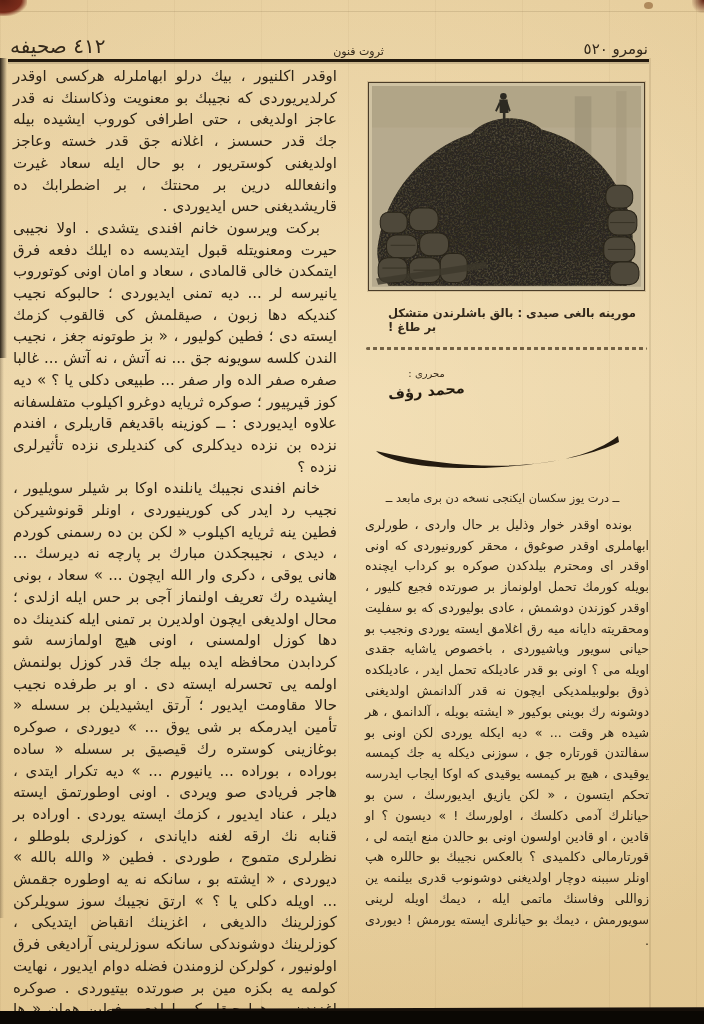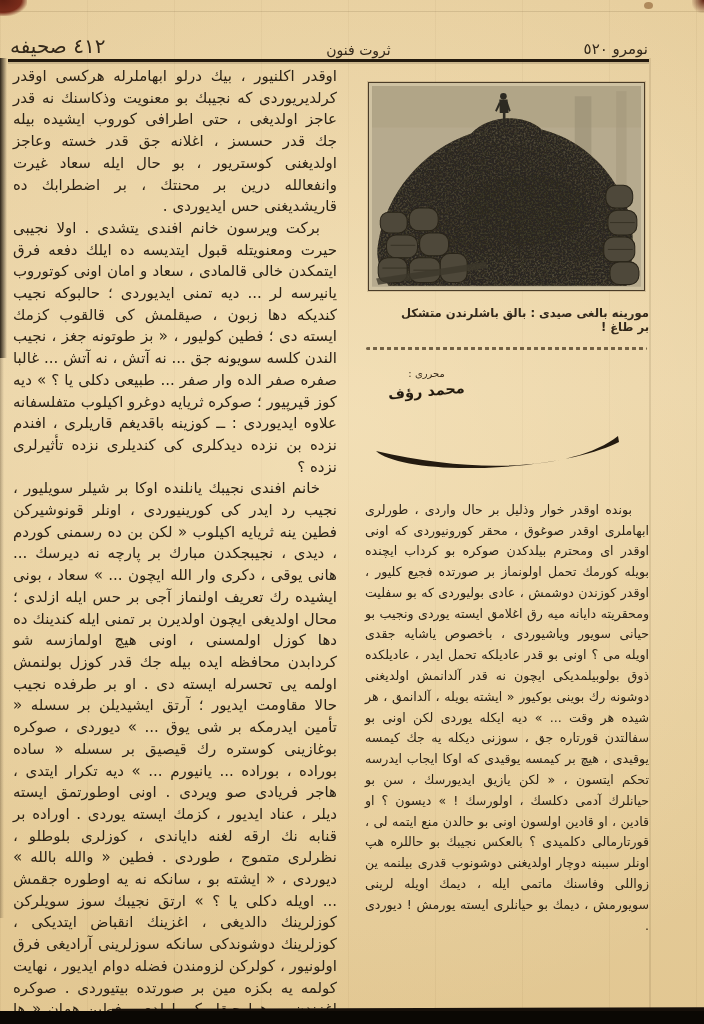--- a/index.html
+++ b/index.html
@@ -31,38 +31,38 @@
   .top-crease{position:absolute;left:0;top:11px;width:704px;height:1px;background:rgba(60,40,12,.12);}
   .bottom-band{position:absolute;left:0;bottom:0;width:704px;height:13px;background:#0b0804;}
   .bottom-band2{position:absolute;left:112px;bottom:11px;width:592px;height:5px;background:#17100a;
     transform:rotate(-.15deg);}
 
   
   header{position:absolute;top:36px;left:10px;width:638px;height:22px;
     display:flex;flex-direction:row;justify-content:space-between;align-items:flex-end;direction:rtl;}
   .hdr{font-size:13px;color:#33281a;white-space:nowrap;}
   .hdr.pagenum{font-size:20px;font-weight:normal;letter-spacing:1px;}
-  .hdr.journal{font-size:14px;transform:translateX(14px);}
+  .hdr.journal{font-size:11px;transform:translateX(14px);}
   .hdr.issue{font-size:15px;font-weight:normal;}
   .header-rule{position:absolute;top:59px;left:8px;width:641px;height:3px;background:#241a0e;
     box-shadow:0 2px 0 rgba(36,26,14,.15);}
 
   
   .col{direction:rtl;text-align:justify;}
   .col-left{position:absolute;left:13px;top:66px;width:324px;height:892px;
     font-size:15px;line-height:21.7px;color:#2e2416;}
   .col-right{position:absolute;left:356px;top:82px;width:293px;}
   .body-par{margin:0;text-indent:17px;}
   .body-par.no-indent{text-indent:0;}
 
   
   .photo-frame{margin:2px 4px 0 12px;padding:3px;border:1px solid #4a3c28;
     background:#cfc2a2;box-shadow:0 0 0 1px rgba(70,50,25,.15);}
   .photo-frame svg{display:block;width:100%;height:auto;}
-  .caption{margin-top:15px;text-align:right;font-size:11.6px;font-weight:bold;color:#33281a;direction:rtl;margin-left:32px;}
+  .caption{margin-top:15px;text-align:left;font-size:11.6px;font-weight:bold;color:#33281a;direction:rtl;margin-left:32px;}
   .squiggle{margin:13px 2px 0 10px;height:3px;
     background:repeating-linear-gradient(90deg,#4a3a22 0 4px, rgba(0,0,0,0) 4px 7px);
     border-radius:2px;opacity:.75;}
 
   
   .title-area{position:relative;height:136px;margin-top:4px;}
   .byline{position:absolute;right:184px;top:14px;text-align:center;direction:rtl;}
   .author-label{font-size:10px;color:#3a2d1c;}
   .author-name{font-size:14.5px;font-weight:bold;margin-top:4px;transform:rotate(-5deg);color:#241b0f;}
   .title-svg{position:absolute;inset:0;width:293px;height:136px;}
@@ -172,20 +172,21 @@
       <svg class="title-svg" viewBox="0 0 293 136">
         <path d="M262 82 C 222 114 126 122 20 97 C 32 108 72 115 120 114 C 184 113 238 101 263 88 Z" fill="#241b10"></path>
         <text x="288" y="84" text-anchor="end" font-size="88" font-weight="bold" fill="#241b10" stroke="#120d07" stroke-width="1">ايلول</text>
       </svg>
       <div class="byline">
         <div class="author-label">محرری :</div>
         <div class="author-name">محمد رؤف</div>
       </div>
     </div>
 
+    <div class="subtitle">ــ درت يوز سكسان ايكنجى نسخه دن برى مابعد ــ</div>
 
     <div class="col right-text">
 
         <p class="body-par">بونده اوقدر خوار وذليل بر حال واردى ، طورلرى ابهاملرى اوقدر صوغوق ، محقر كورونيوردى كه اونى اوقدر اى ومحترم بيلدكدن صوكره بو كرداب ايچنده بويله كورمك تحمل اولونماز بر صورتده فجيع كليور ، اوقدر كوزندن دوشمش ، عادى بوليوردى كه بو سفليت ومحقريته دايانه ميه رق اغلامق ايسته يوردى ونجيب بو حيانى سويور وياشيوردى ، باخصوص ياشايه جقدى اويله مى ؟ اونى بو قدر عاديلكه تحمل ايدر ، عاديلكده ذوق بولوبيلمديكى ايچون نه قدر آلدانمش اولديغنى دوشونه رك بوينى بوكيور « ايشته بويله ، آلدانمق ، هر شيده هر وقت ... » ديه ايكله يوردى لكن اونى بو سفالتدن قورتاره جق ، سوزنى ديكله يه جك كيمسه يوقيدى ، هيچ بر كيمسه يوقيدى كه اوكا ايجاب ايدرسه تحكم ايتسون ، « لكن يازيق ايديورسك ، سن بو حيانلرك آدمى دكلسك ، اولورسك ! » ديسون ؟ او قادين ، او قادين اولسون اونى بو حالدن منع ايتمه لى ، قورتارمالى دكلميدى ؟ بالعكس نجيبك بو حاللره هپ اونلر سببنه دوچار اولديغنى دوشونوب قدرى بيلنمه ين زواللى وفاسنك ماتمى ايله ، ديمك اويله لرينى سويورمش ، ديمك بو حيانلرى ايسته يورمش ! ديوردى .</p>
 
       </div>
 
   </section>
 
   <div class="bottom-band2"></div>

